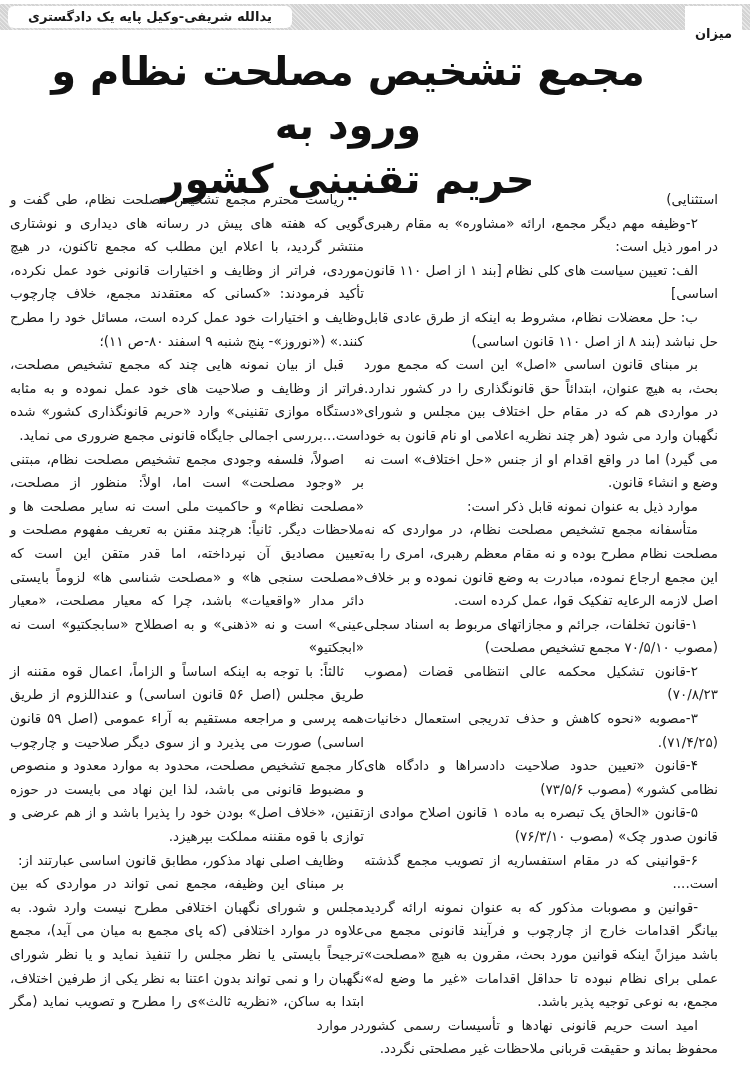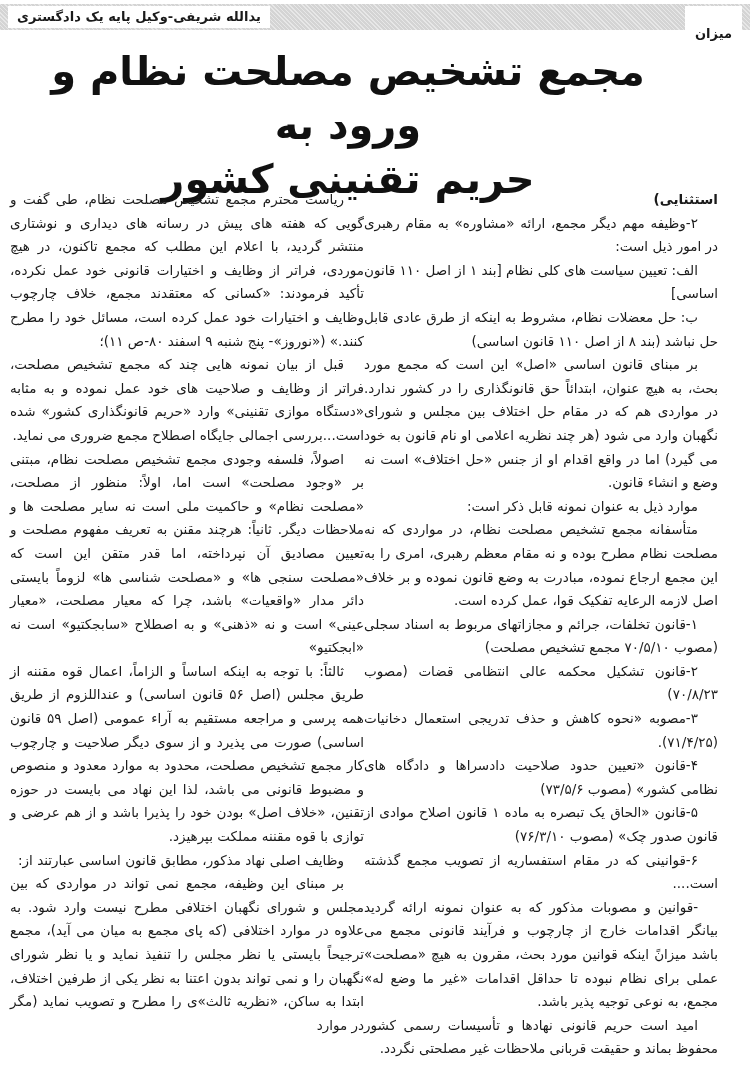--- a/index.html
+++ b/index.html
@@ -11,56 +11,56 @@
     position: absolute; left: 0; top: 4px; width: 750px; height: 26px;
     background-color: #d4d4d4;
     background-image: repeating-linear-gradient(45deg, rgba(255,255,255,0.45) 0 1px, transparent 1px 3px);
     direction: rtl;
   }
   .section-label {
     position: absolute; right: 8px; top: 2px; height: 22px; padding: 17px 10px;
     background: #ffffff; font-weight: bold; font-size: 13px; line-height: 22px;
   }
   .byline {
-    position: absolute; left: 8px; top: 2px; height: 22px; padding: 0 9px;
-    background: #ffffff; font-weight: bold; font-size: 13px; line-height: 22px;
+    position: absolute; left: 8px; top: 2px; height: 22px; padding: 0 20px;
+    background: #ffffff; font-weight: bold; font-size: 13px; line-height: 22px; border-radius: 6px;
   }
   .headline {
     position: absolute; left: 0; top: 44px; width: 696px; text-align: center;
     direction: rtl; font-weight: bold; font-size: 40px; line-height: 54px;
     font-family: "DejaVu Sans", sans-serif; color: #111;
   }
   .columns {
     position: absolute; left: 10px; top: 188px; width: 730px; height: 890px;
     display: flex; flex-direction: row-reverse; direction: rtl;
   }
   .col {
     width: 354px; font-size: 13.5px; line-height: 23.6px; text-align: justify;
     text-align-last: right; direction: rtl;
   }
   .col p { margin: 0; text-indent: 20px; }
-  .col p.noindent { text-indent: 0; font-weight: bold; }
+  .col p.noindent { text-indent: 0; }
 </style>
 </head>
 <body>
 
 <div class="header-bar">
   <span class="section-label">میزان</span>
   <span class="byline">یدالله شریفی-وکیل پایه یک دادگستری</span>
 </div>
 
 <div class="headline">
   <div>مجمع تشخیص مصلحت نظام و ورود به</div>
   <div>حریم تقنینی کشور</div>
 </div>
 
 <div class="columns">
   <div class="col">
     <p>ریاست محترم مجمع تشخیص مصلحت نظام، طی گفت و گویی که هفته های پیش در رسانه های دیداری و نوشتاری منتشر گردید، با اعلام این مطلب که مجمع تاکنون، در هیچ موردی، فراتر از وظایف و اختیارات قانونی خود عمل نکرده، تأکید فرمودند: «کسانی که معتقدند مجمع، خلاف چارچوب وظایف و اختیارات خود عمل کرده است، مسائل خود را مطرح کنند.» («نوروز»- پنج شنبه ۹ اسفند ۸۰-ص ۱۱)؛</p>
-    <p>قبل از بیان نمونه هایی چند که مجمع تشخیص مصلحت، فراتر از وظایف و صلاحیت های خود عمل نموده و به مثابه «دستگاه موازی تقنینی» وارد «حریم قانونگذاری کشور» شده است...بررسی اجمالی جایگاه اصطلاح مجمع ضروری می نماید.</p>
+    <p>قبل از بیان نمونه هایی چند که مجمع تشخیص مصلحت، فراتر از وظایف و صلاحیت های خود عمل نموده و به مثابه «دستگاه موازی تقنینی» وارد «حریم قانونگذاری کشور» شده است...بررسی اجمالی جایگاه قانونی مجمع ضروری می نماید.</p>
     <p>اصولاً، فلسفه وجودی مجمع تشخیص مصلحت نظام، مبتنی بر «وجود مصلحت» است اما، اولاً: منظور از مصلحت، «مصلحت نظام» و حاکمیت ملی است نه سایر مصلحت ها و ملاحظات دیگر. ثانیاً: هرچند مقنن به تعریف مفهوم مصلحت و تعیین مصادیق آن نپرداخته، اما قدر متقن این است که «مصلحت سنجی ها» و «مصلحت شناسی ها» لزوماً بایستی دائر مدار «واقعیات» باشد، چرا که معیار مصلحت، «معیار عینی» است و نه «ذهنی» و به اصطلاح «سابجکتیو» است نه «ابجکتیو»</p>
     <p>ثالثاً: با توجه به اینکه اساساً و الزاماً، اعمال قوه مقننه از طریق مجلس (اصل ۵۶ قانون اساسی) و عنداللزوم از طریق همه پرسی و مراجعه مستقیم به آراء عمومی (اصل ۵۹ قانون اساسی) صورت می پذیرد و از سوی دیگر صلاحیت و چارچوب کار مجمع تشخیص مصلحت، محدود به موارد معدود و منصوص و مضبوط قانونی می باشد، لذا این نهاد می بایست در حوزه تقنین، «خلاف اصل» بودن خود را پذیرا باشد و از هم عرضی و توازی با قوه مقننه مملکت بپرهیزد.</p>
     <p>وظایف اصلی نهاد مذکور، مطابق قانون اساسی عبارتند از:</p>
     <p>بر مبنای این وظیفه، مجمع نمی تواند در مواردی که بین مجلس و شورای نگهبان اختلافی مطرح نیست وارد شود. به علاوه در موارد اختلافی (که پای مجمع به میان می آید)، مجمع ترجیحاً بایستی یا نظر مجلس را تنفیذ نماید و یا نظر شورای نگهبان را و نمی تواند بدون اعتنا به نظر یکی از طرفین اختلاف، ابتدا به ساکن، «نظریه ثالث»ی را مطرح و تصویب نماید (مگر در موارد</p>
   </div>
   <div class="col">
     <p class="noindent">استثنایی)</p>
     <p>۲-وظیفه مهم دیگر مجمع، ارائه «مشاوره» به مقام رهبری در امور ذیل است:</p>
     <p>الف: تعیین سیاست های کلی نظام [بند ۱ از اصل ۱۱۰ قانون اساسی]</p>
     <p>ب: حل معضلات نظام، مشروط به اینکه از طرق عادی قابل حل نباشد (بند ۸ از اصل ۱۱۰ قانون اساسی)</p>

